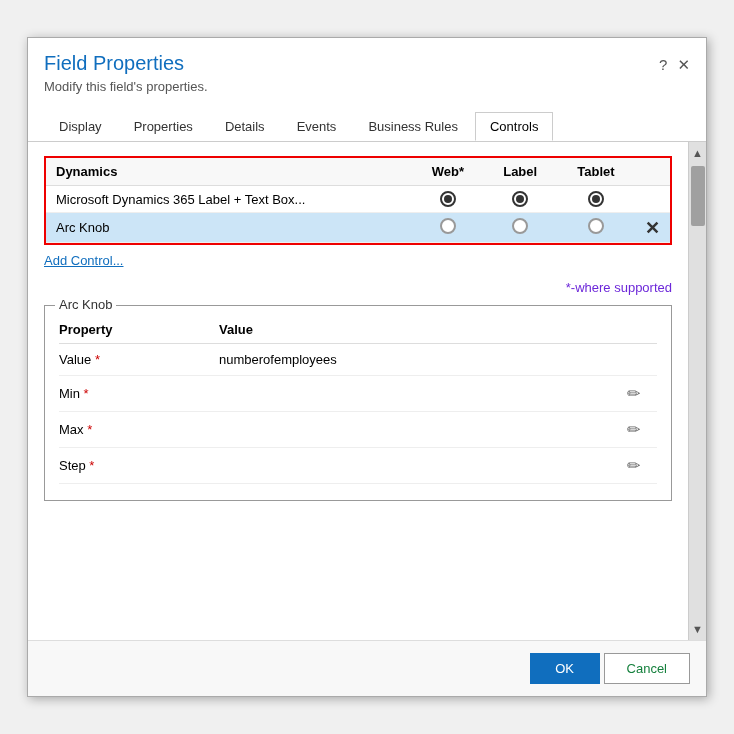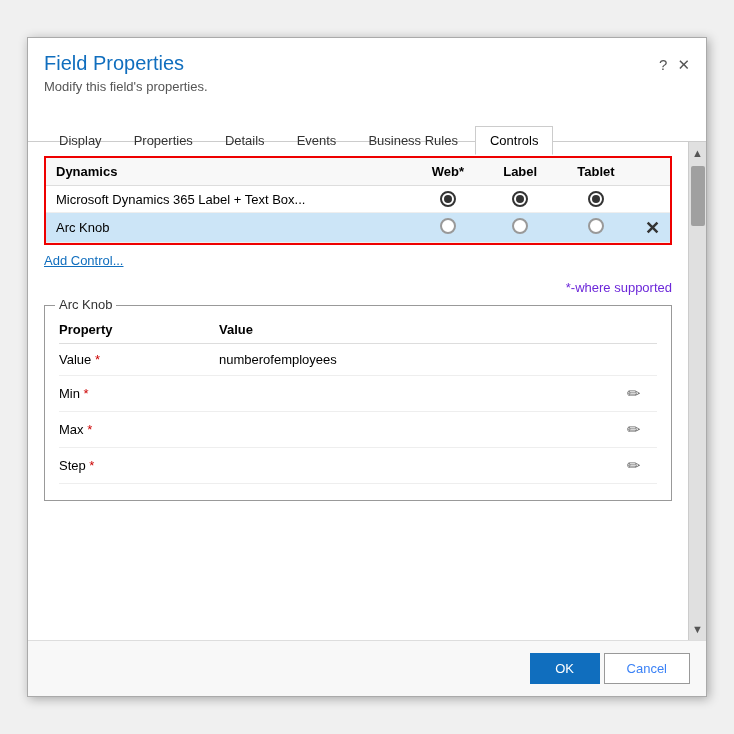--- a/index.html
+++ b/index.html
@@ -57,21 +57,21 @@
     .tab {
       padding: 6px 14px;
       border: 1px solid transparent;
       border-bottom: none;
       cursor: pointer;
       font-size: 13px;
       color: #333;
       background: transparent;
       margin-right: 2px;
       position: relative;
-      top: 14px;
+      top: 0;
     }
     .tab.active {
       border: 1px solid #ccc;
       border-bottom: 1px solid #fff;
       background: #fff;
       color: #000;
     }
     .dialog-body {
       flex: 1;
       display: flex;
@@ -240,21 +240,21 @@
       background: #106ebe;
       color: #fff;
       border: none;
       padding: 7px 22px;
       cursor: pointer;
       font-size: 13px;
       min-width: 70px;
     }
     .btn-cancel {
       background: #fff;
-      color: #3b82f6;
+      color: #15803d;
       border: 1px solid #999;
       padding: 7px 22px;
       cursor: pointer;
       font-size: 13px;
       min-width: 70px;
     }
   </style>
 </head>
 <body>
 

